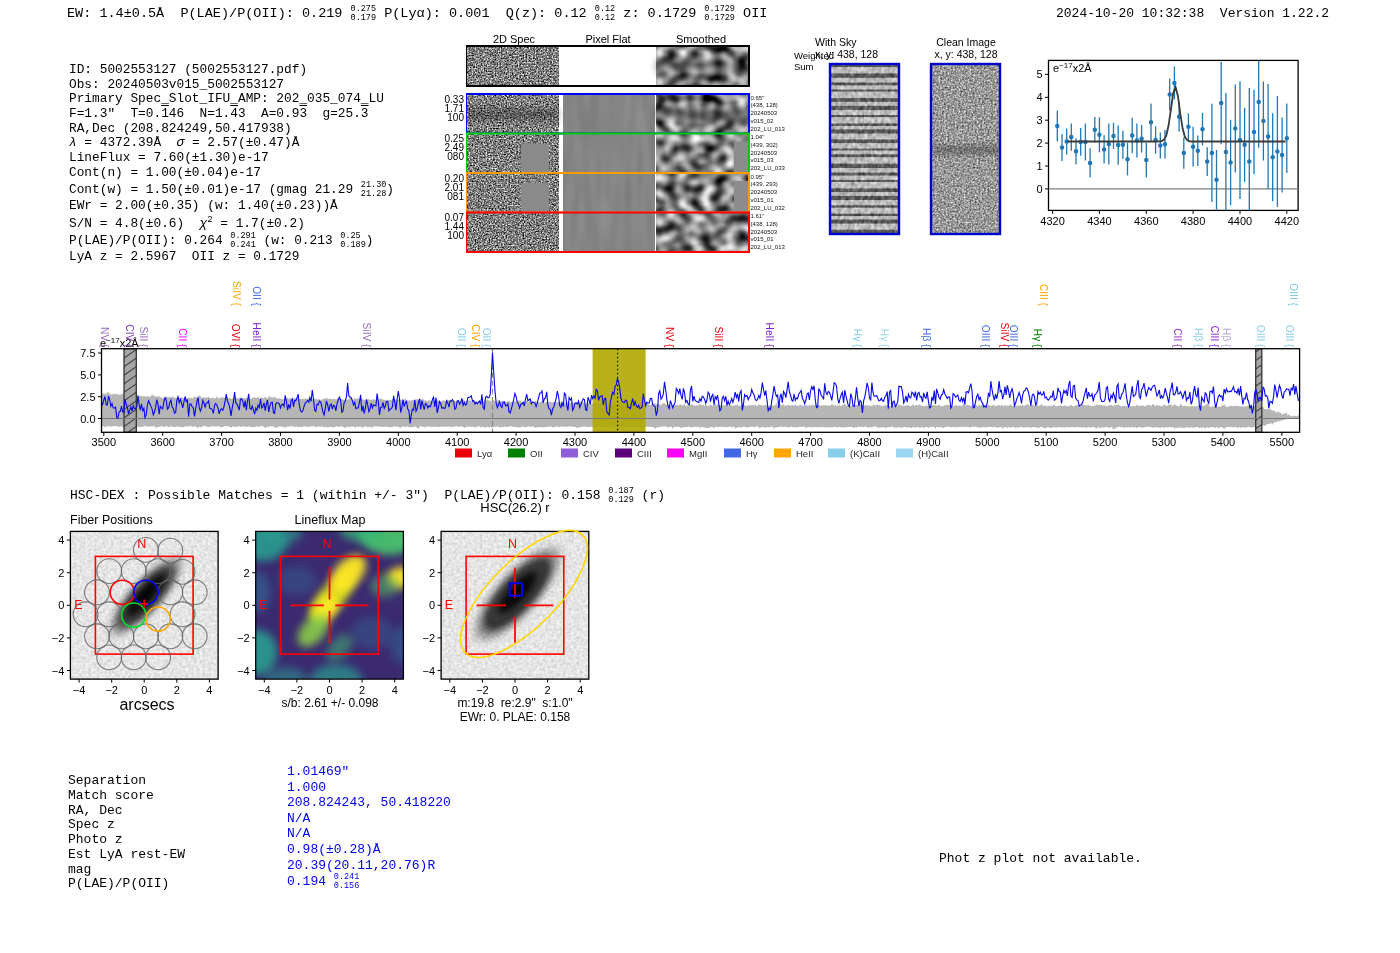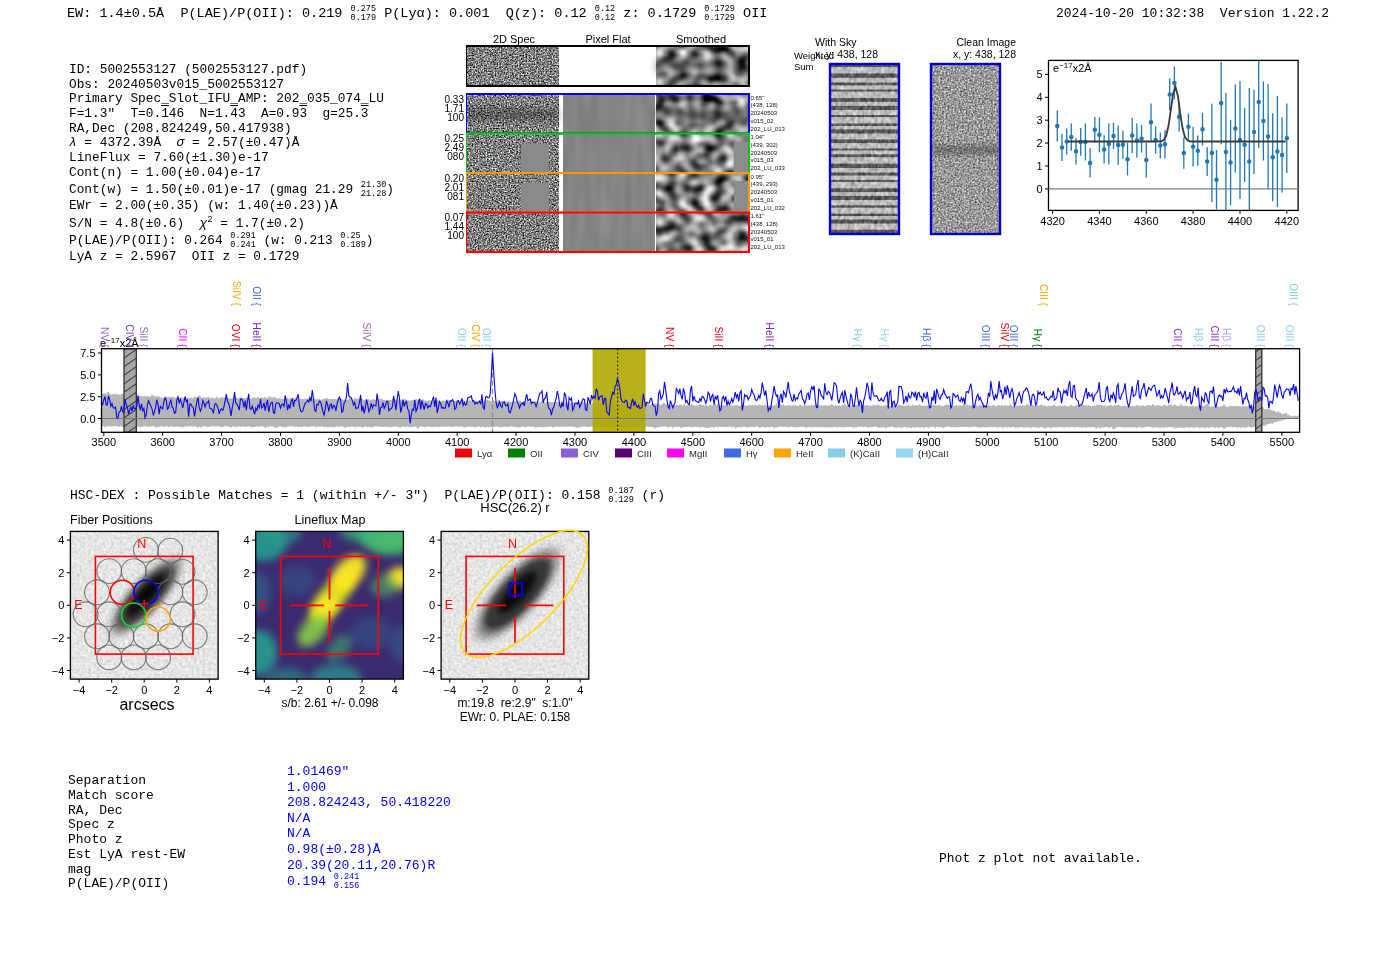--- a/index.html
+++ b/index.html
@@ -226,21 +226,21 @@
 <rect x="55" y="139" width="28" height="29.5" fill="#8a8a8a"></rect>
 <rect x="268" y="137" width="14" height="31.5" fill="#8c8c8c"></rect>
 <rect x="0" y="129" width="283" height="39.5" fill="none" stroke="#ff9900" stroke-width="2"></rect>
 <rect x="1" y="168.5" width="92" height="39.5" fill="#888" filter="url(#n2d4)"></rect>
 <rect x="97.5" y="168.5" width="91" height="39.5" fill="#818181" filter="url(#nfl)"></rect>
 <rect x="190" y="168.5" width="92" height="39.5" fill="#888" filter="url(#nsm4)"></rect>
 <rect x="0" y="168.5" width="283" height="39.5" fill="none" stroke="#ff0000" stroke-width="2"></rect>
 </svg>
 
 <div class="abs" style="left:815px;top:37px;width:100px;text-align:left;font-size:10.5px;line-height:11.5px">With Sky<br>x, y: 438, 128</div>
-<div class="abs" style="left:916px;top:37px;width:100px;text-align:right;font-size:10.5px;line-height:11.5px">Clean Image<br>x, y: 438, 128</div>
+<div class="abs" style="left:916px;top:37px;width:100px;text-align:center;font-size:10.5px;line-height:11.5px">Clean Image<br>x, y: 438, 128</div>
 <svg class="abs" style="left:828px;top:62px" width="176" height="176">
 <rect x="2" y="2" width="69" height="170" fill="#bbb"></rect>
 <g clip-path="url(#clipSky)">
       <rect x="2" y="2.0" width="69" height="3.2" fill="#3f3f3f"></rect>
 <rect x="2" y="5.2" width="69" height="6.3" fill="#e2e2e2"></rect>
 <rect x="2" y="11.5" width="69" height="4.4" fill="#3f3f3f"></rect>
 <rect x="2" y="15.9" width="69" height="4.8" fill="#e2e2e2"></rect>
 <rect x="2" y="20.6" width="69" height="2.9" fill="#3f3f3f"></rect>
 <rect x="2" y="23.5" width="69" height="4.1" fill="#e2e2e2"></rect>
 <rect x="2" y="27.6" width="69" height="2.1" fill="#3f3f3f"></rect>

